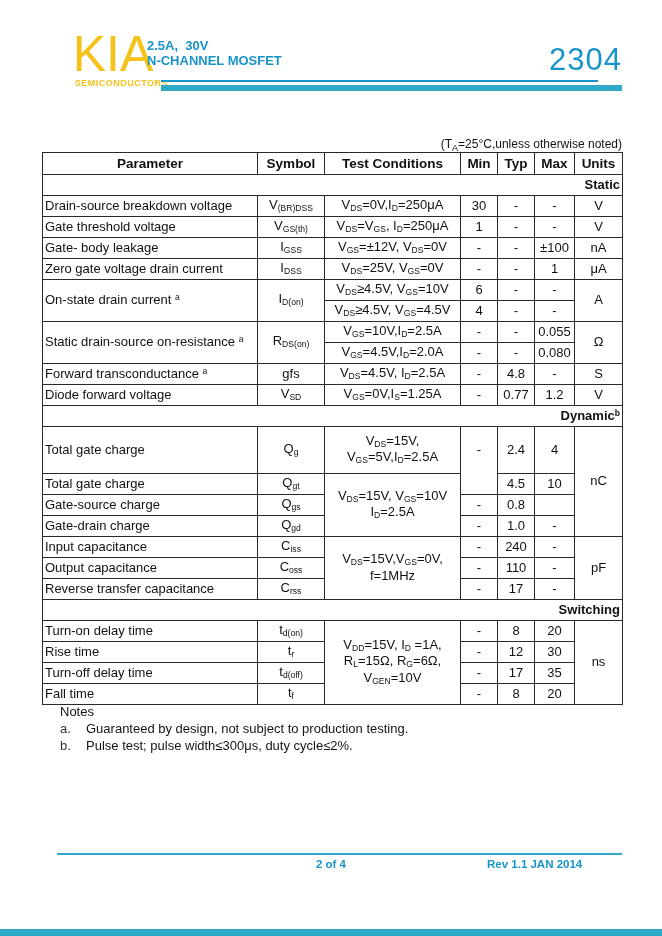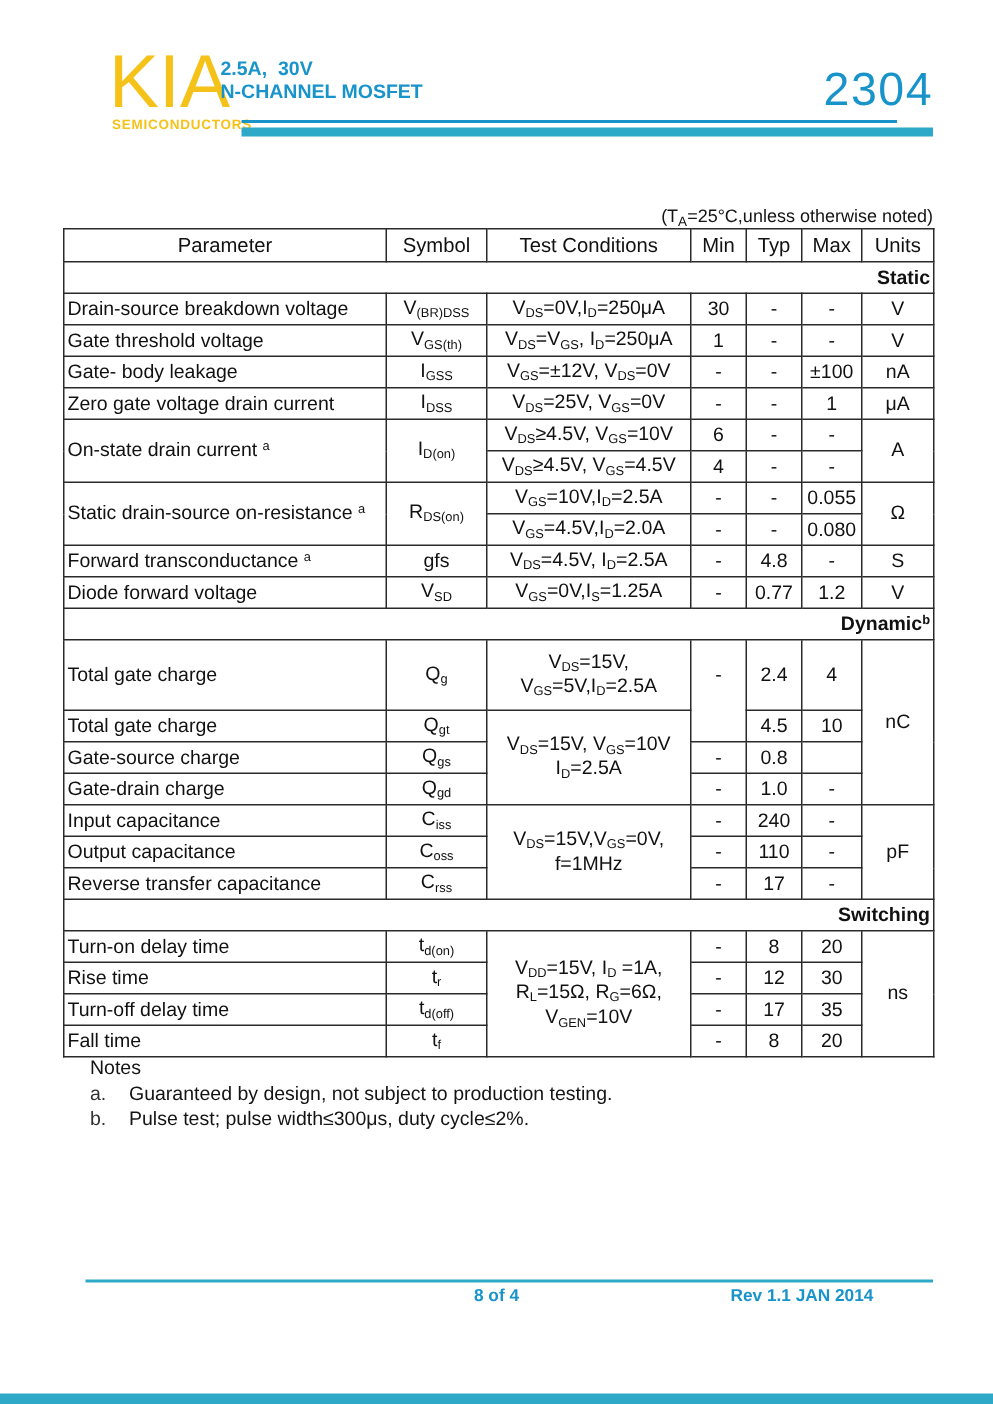--- a/index.html
+++ b/index.html
@@ -20,21 +20,21 @@
   .sec-head{position:absolute;left:57px;top:118px;width:565px;border-bottom:2px solid #2FA9C8;padding-bottom:2px;}
   .sec-head-text{color:#1994CA;font-size:15px;font-weight:700;}
   .cond-note{position:absolute;right:40px;top:137px;font-size:12px;color:#141414;}
   .cond-note sub{font-size:9px;}
   
   .tbl-wrap{position:absolute;left:42px;top:152px;}
   table.grid{border-collapse:collapse;table-layout:fixed;width:580px;font-size:13px;color:#111;}
   table.grid td,table.grid th{border:1px solid #2a2a2a;padding:0 2px;line-height:1.15;overflow:hidden;}
   table.grid tr{height:21px;}
   table.grid thead tr{height:22px;}
-  table.grid th{font-weight:400;font-size:13.5px;margin-top:12px;}
+  table.grid th{font-weight:700;font-size:13.5px;margin-top:12px;}
   td.param{text-align:left;padding-left:5px;}
   td.sym,td.cond,td.num,td.unit{text-align:center;}
   td.section-cell{font-weight:700;text-align:right;padding-left:5px;}
   td.vtop{vertical-align:top;padding:0;}
   .cellbox{display:flex;align-items:center;justify-content:center;}
   sub{font-size:.66em;vertical-align:-0.28em;letter-spacing:0;}
   sup{font-size:.66em;vertical-align:.45em;}
   
   .notes{position:absolute;left:60px;top:704px;font-size:13px;color:#141414;}
   .notes-title{margin-bottom:2px;}
@@ -273,17 +273,17 @@
       <span class="note-label">a.</span>
       <span>Guaranteed by design, not subject to production testing.</span>
     </div>
     <div class="note-item">
       <span class="note-label">b.</span>
       <span>Pulse test; pulse width≤300μs, duty cycle≤2%.</span>
     </div>
   </div>
 
   <div class="footer-rule"></div>
-  <div class="page-number">8 of 4</div>
+  <div class="page-number">2 of 4</div>
   <div class="revision">Rev 1.1 JAN 2014</div>
   <div class="bottom-bar"></div>
 
 </div>
 
 </body></html>

